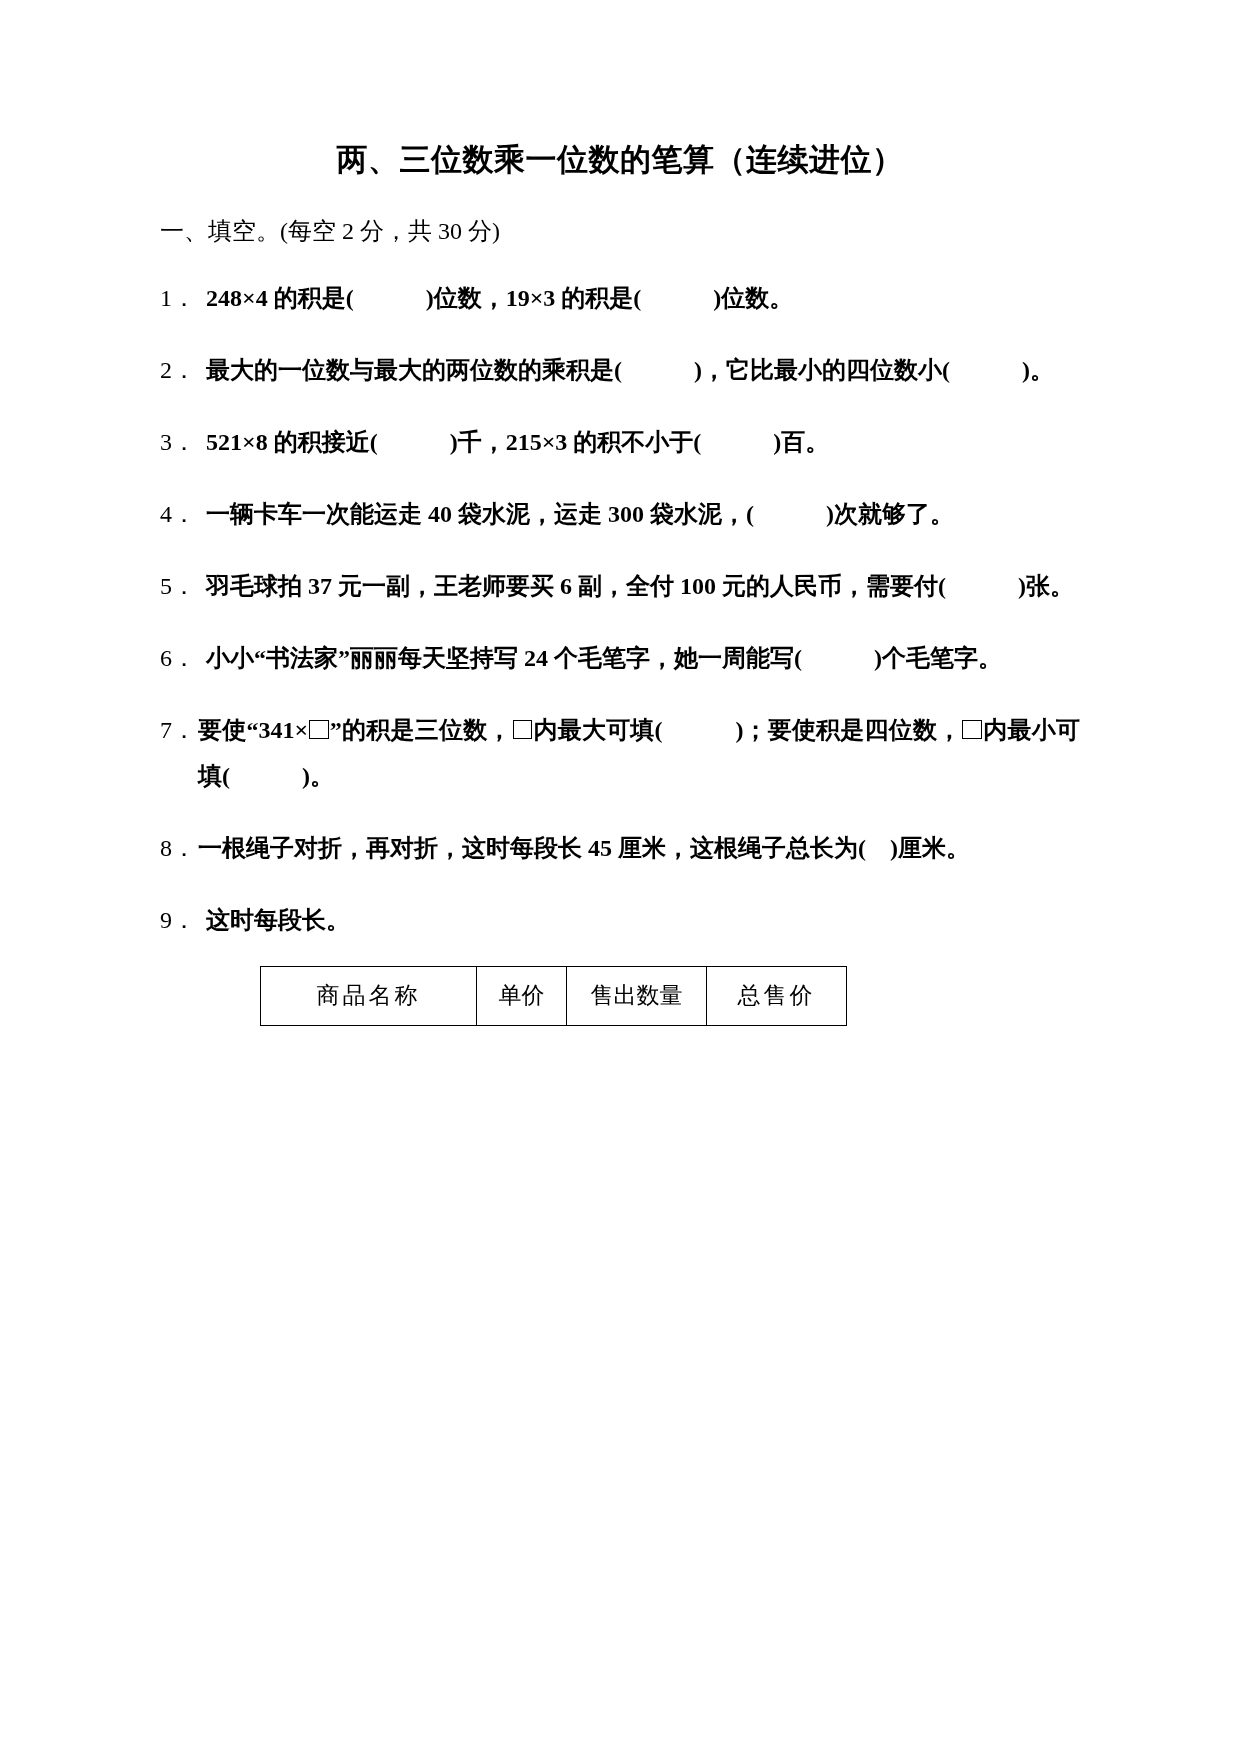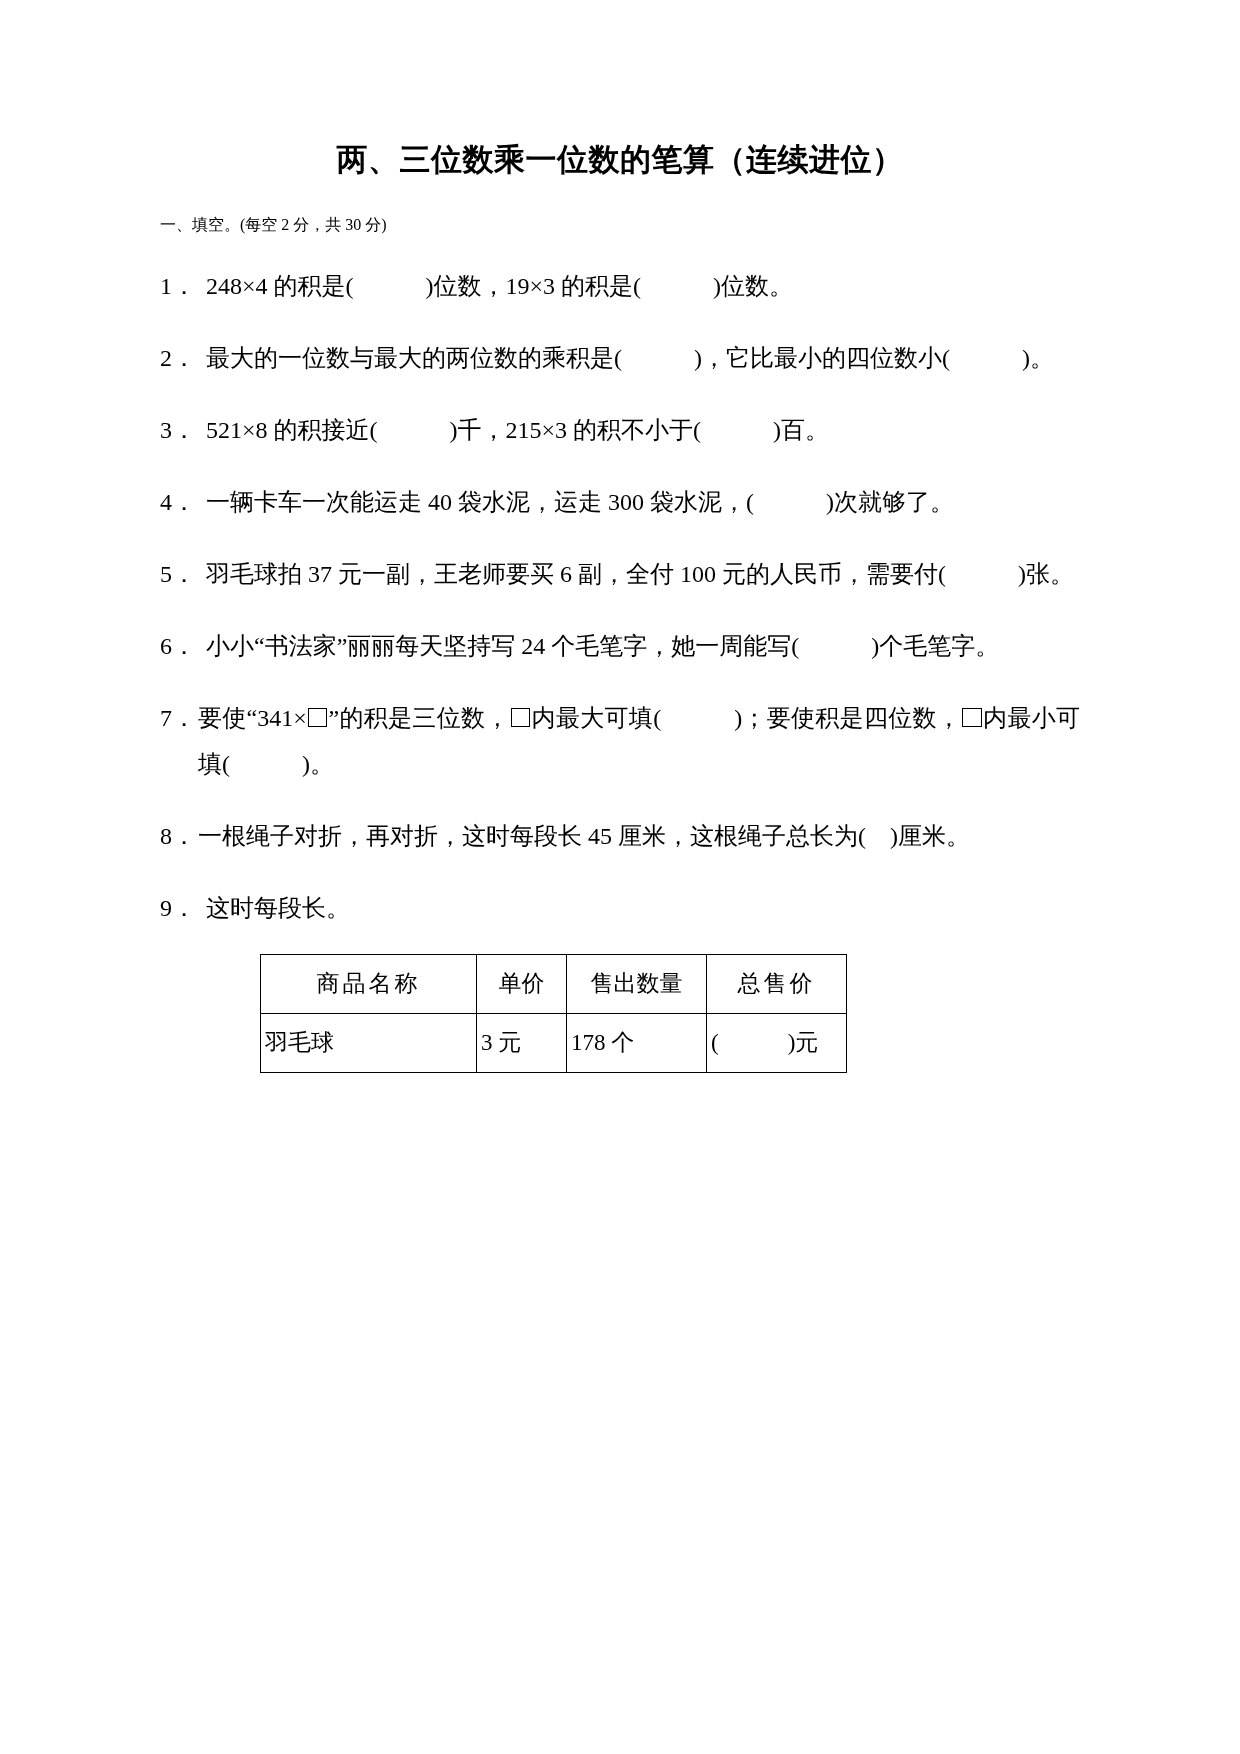--- a/index.html
+++ b/index.html
@@ -33,21 +33,21 @@
     font-size: 31px;
     letter-spacing: 0.5px;
     line-height: 1.25;
     white-space: nowrap;
   }
 
   
   .section-heading {
     margin: 0;
     padding-top: 34px;
-    font-size: 16px;
+    font-size: 24px;
     line-height: 1.5;
     font-weight: normal;
     text-indent: 0;
   }
 
   
   .q-list {
     margin: 0;
     padding: 0;
     list-style: none;
@@ -63,20 +63,21 @@
     flex: 0 0 auto;
     width: 46px;
     text-align: left;
     white-space: nowrap;
   }
   .q-body {
     flex: 1 1 auto;
     text-align: justify;
     text-justify: inter-ideograph;
     word-break: break-all;
+    font-weight: bold;
   }
   
   .q-item.narrow-num .q-num { width: 38px; }
 
   .boxch {
     display: inline-block;
     width: 0.82em;
     height: 0.82em;
     border: 1.6px solid #000;
     box-sizing: border-box;
@@ -179,23 +180,17 @@
       </colgroup>
       <thead>
         <tr>
           <th class="hdr-name">商品名称</th>
           <th>单价</th>
           <th>售出数量</th>
           <th class="hdr-total">总售价</th>
         </tr>
       </thead>
       <tbody>
-        <tr>
-          <td>羽毛球</td>
-          <td>3 元</td>
-          <td>178 个</td>
-          <td class="cell-total">(　　　)元</td>
-        </tr>
       </tbody>
     </table>
   </div>
 
 </div>
 
 </body></html>

